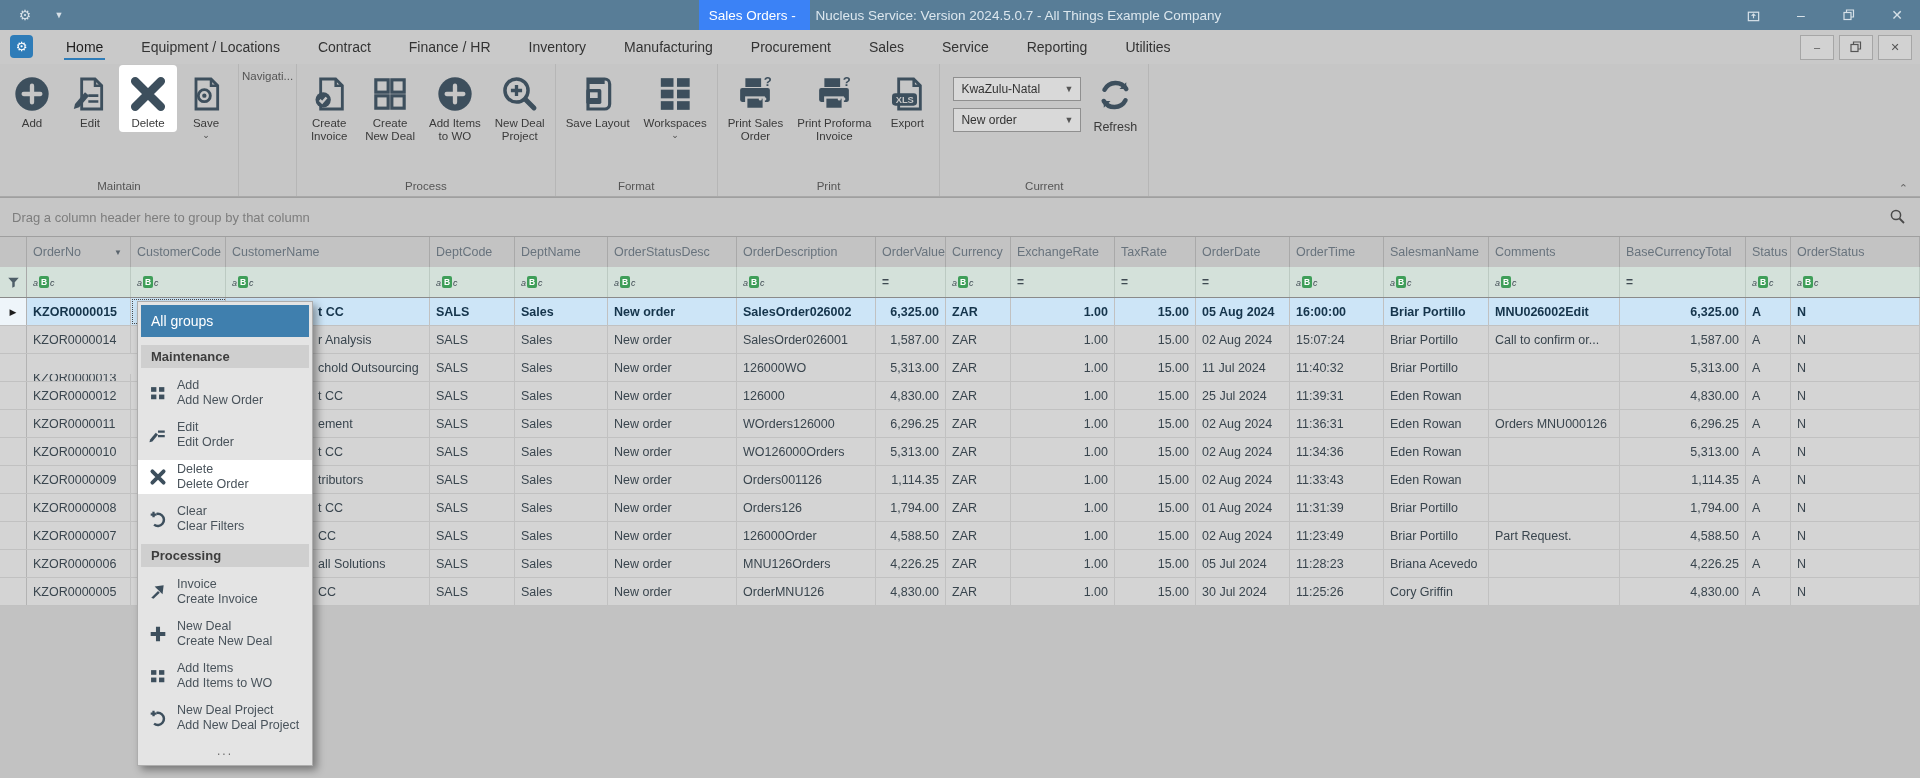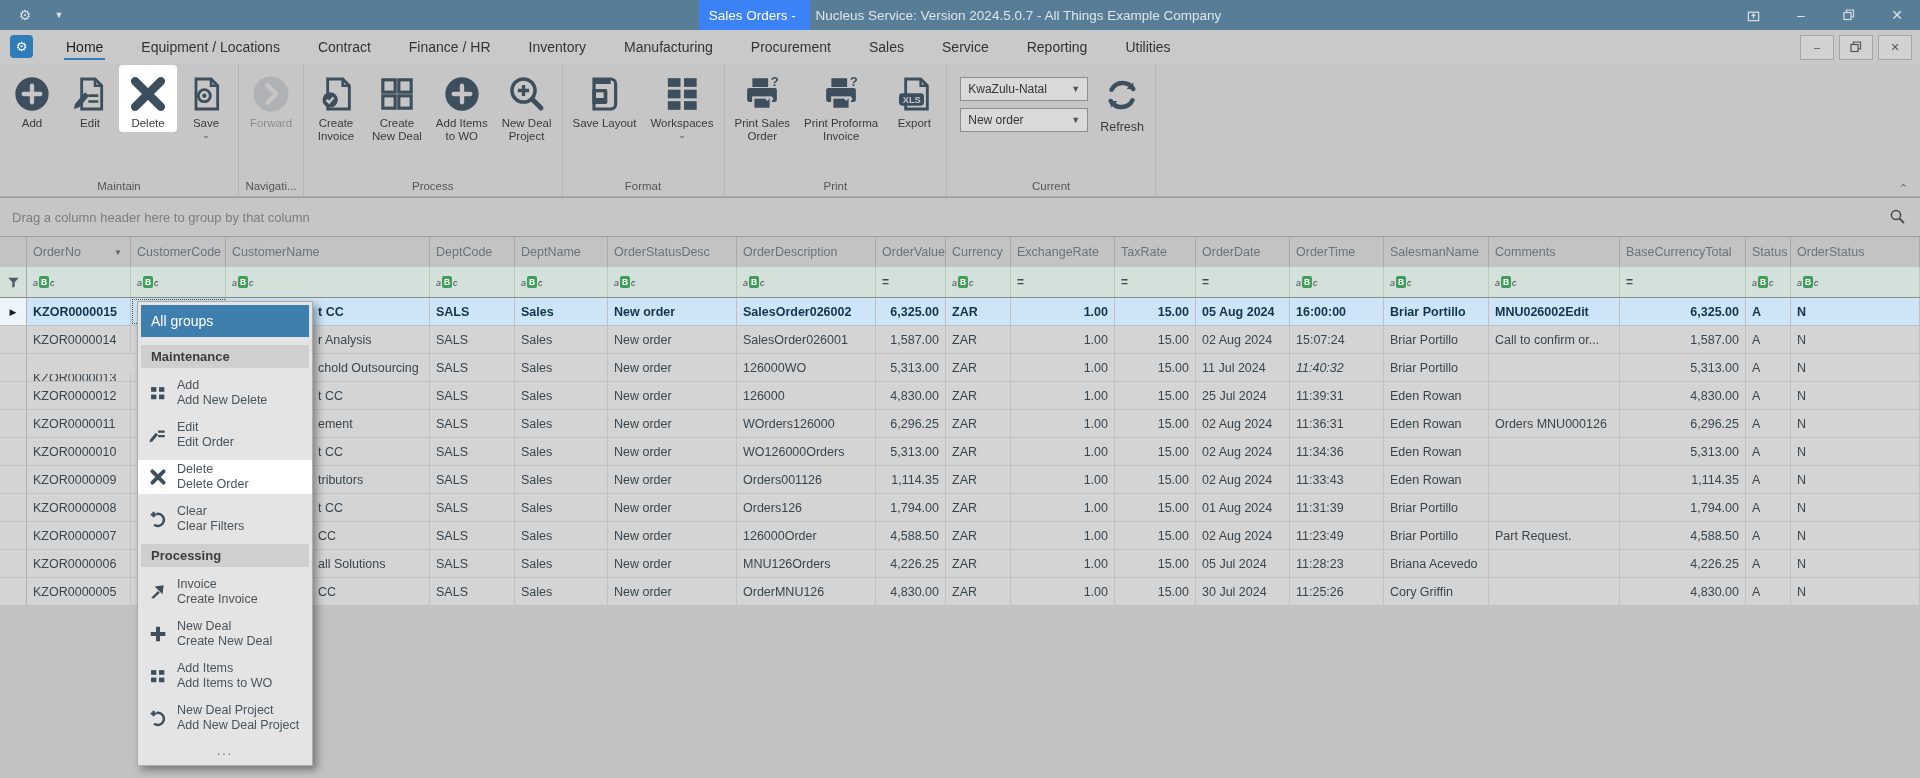--- a/index.html
+++ b/index.html
@@ -190,31 +190,20 @@
                   <circle cx="11" cy="13" r="1.3" fill="#3d4f5d"></circle>
                 </svg>
               </span>
               <span class="rlab">Save</span>
               <span class="rchev">⌄</span>
             </div>
           </div>
           <div class="rlabel">Maintain</div>
         </div>
         <div class="rgroup">
-          <div class="ritems">
-            <div class="rbtn disabled">
-              <span class="ric">
-                <svg width="42" height="42" viewBox="0 0 24 24">
-                  <circle cx="12" cy="12" r="10" fill="#8f979d"></circle>
-                  <path d="M10 7l5 5-5 5" stroke="#c6c6c6" stroke-width="2.6" fill="none" stroke-linecap="round" stroke-linejoin="round"></path>
-                </svg>
-              </span>
-              <span class="rlab">Forward</span>
-            </div>
-          </div>
           <div class="rlabel">Navigati...</div>
         </div>
         <div class="rgroup">
           <div class="ritems">
             <div class="rbtn">
               <span class="ric">
                 <svg width="40" height="40" viewBox="0 0 24 24">
                   <path d="M7 3h9l4 4v14H7z" fill="none" stroke="#3d4f5d" stroke-width="1.7"></path>
                   <path d="M16 3v4h4" fill="none" stroke="#3d4f5d" stroke-width="1.5"></path>
                   <circle cx="8.5" cy="15.5" r="4.6" fill="#3d4f5d"></circle>
@@ -599,21 +588,21 @@
         <div class="gcell cn-frag" style="width: 204px;">chold Outsourcing</div>
         <div class="gcell" style="width: 85px;">SALS</div>
         <div class="gcell" style="width: 93px;">Sales</div>
         <div class="gcell" style="width: 129px;">New order</div>
         <div class="gcell" style="width: 139px;">126000WO</div>
         <div class="gcell cell-right" style="width: 70px;">5,313.00</div>
         <div class="gcell" style="width: 65px;">ZAR</div>
         <div class="gcell cell-right" style="width: 104px;">1.00</div>
         <div class="gcell cell-right" style="width: 81px;">15.00</div>
         <div class="gcell" style="width: 94px;">11 Jul 2024</div>
-        <div class="gcell" style="width: 94px; font-style: italic;">11:40:32</div>
+        <div class="gcell" style="width: 94px;">11:40:32</div>
         <div class="gcell" style="width: 105px;">Briar Portillo</div>
         <div class="gcell" style="width: 131px;"></div>
         <div class="gcell cell-right" style="width: 126px;">5,313.00</div>
         <div class="gcell" style="width: 45px;">A</div>
         <div class="gcell" style="width: 129px;">N</div>
       </div>
       <div class="grow gdata">
         <div class="gind"></div>
         <div class="gcell" style="width: 104px;">KZOR0000012</div>
         <div class="gcell" style="width: 95px;">6</div>
@@ -793,21 +782,21 @@
             <g fill="#3d4f5d">
               <rect x="1" y="2" width="5" height="4.4"></rect>
               <rect x="8.5" y="2" width="5" height="4.4"></rect>
               <rect x="1" y="9" width="5" height="4.4"></rect>
               <rect x="8.5" y="9" width="5" height="4.4"></rect>
             </g>
           </svg>
         </span>
         <span class="mtext">
           <span>Add</span>
-          <span>Add New Delete</span>
+          <span>Add New Order</span>
         </span>
       </div>
       <div class="mitem">
         <span class="mi">
           <svg width="18" height="18" viewBox="0 0 16 16">
             <path d="M8 5h6M8 9h6" stroke="#3d4f5d" stroke-width="1.8"></path>
             <path d="M1 12l5-6 2 1.7-5 6-2.6.8z" fill="#3d4f5d"></path>
           </svg>
         </span>
         <span class="mtext">

